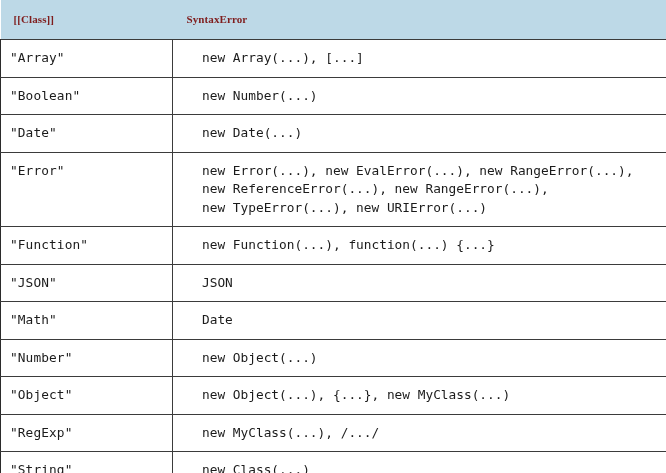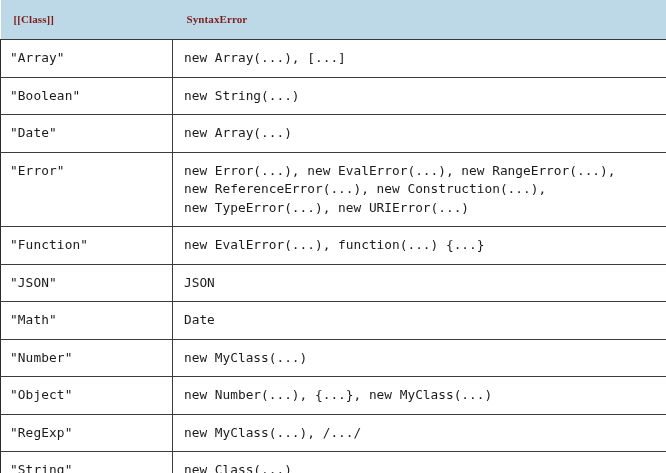--- a/index.html
+++ b/index.html
@@ -87,20 +87,21 @@
   .cell-class .cell-inner {
     padding-left: 9px;
     letter-spacing: 0.1px;
   }
   .cell-construction .cell-inner {
     padding-left: 11px;
   }
   .code-line {
     white-space: pre;
     display: block;
+    margin-left: 18px;
   }
 </style>
 </head>
 <body>
 
 <div class="table-wrap">
   <table class="class-table">
     <colgroup>
       <col class="col-class">
       <col class="col-construction">
@@ -122,45 +123,45 @@
           </td>
           <td class="cell-construction">
             <div class="cell-inner"><span class="code-line">new Array(...), [...]</span></div>
           </td>
         </tr>
         <tr class="body-row">
           <td class="cell-class">
             <div class="cell-inner">"Boolean"</div>
           </td>
           <td class="cell-construction">
-            <div class="cell-inner"><span class="code-line">new String(...)</span></div>
+            <div class="cell-inner"><span class="code-line">new Number(...)</span></div>
           </td>
         </tr>
         <tr class="body-row">
           <td class="cell-class">
             <div class="cell-inner">"Date"</div>
           </td>
           <td class="cell-construction">
-            <div class="cell-inner"><span class="code-line">new Array(...)</span></div>
+            <div class="cell-inner"><span class="code-line">new Date(...)</span></div>
           </td>
         </tr>
         <tr class="body-row">
           <td class="cell-class">
             <div class="cell-inner">"Error"</div>
           </td>
           <td class="cell-construction">
-            <div class="cell-inner"><span class="code-line">new Error(...), new EvalError(...), new RangeError(...),</span><span class="code-line">new ReferenceError(...), new Construction(...),</span><span class="code-line">new TypeError(...), new URIError(...)</span></div>
+            <div class="cell-inner"><span class="code-line">new Error(...), new EvalError(...), new RangeError(...),</span><span class="code-line">new ReferenceError(...), new RangeError(...),</span><span class="code-line">new TypeError(...), new URIError(...)</span></div>
           </td>
         </tr>
         <tr class="body-row">
           <td class="cell-class">
             <div class="cell-inner">"Function"</div>
           </td>
           <td class="cell-construction">
-            <div class="cell-inner"><span class="code-line">new EvalError(...), function(...) {...}</span></div>
+            <div class="cell-inner"><span class="code-line">new Function(...), function(...) {...}</span></div>
           </td>
         </tr>
         <tr class="body-row">
           <td class="cell-class">
             <div class="cell-inner">"JSON"</div>
           </td>
           <td class="cell-construction">
             <div class="cell-inner"><span class="code-line">JSON</span></div>
           </td>
         </tr>
@@ -170,29 +171,29 @@
           </td>
           <td class="cell-construction">
             <div class="cell-inner"><span class="code-line">Date</span></div>
           </td>
         </tr>
         <tr class="body-row">
           <td class="cell-class">
             <div class="cell-inner">"Number"</div>
           </td>
           <td class="cell-construction">
-            <div class="cell-inner"><span class="code-line">new MyClass(...)</span></div>
+            <div class="cell-inner"><span class="code-line">new Object(...)</span></div>
           </td>
         </tr>
         <tr class="body-row">
           <td class="cell-class">
             <div class="cell-inner">"Object"</div>
           </td>
           <td class="cell-construction">
-            <div class="cell-inner"><span class="code-line">new Number(...), {...}, new MyClass(...)</span></div>
+            <div class="cell-inner"><span class="code-line">new Object(...), {...}, new MyClass(...)</span></div>
           </td>
         </tr>
         <tr class="body-row">
           <td class="cell-class">
             <div class="cell-inner">"RegExp"</div>
           </td>
           <td class="cell-construction">
             <div class="cell-inner"><span class="code-line">new MyClass(...), /.../</span></div>
           </td>
         </tr>

